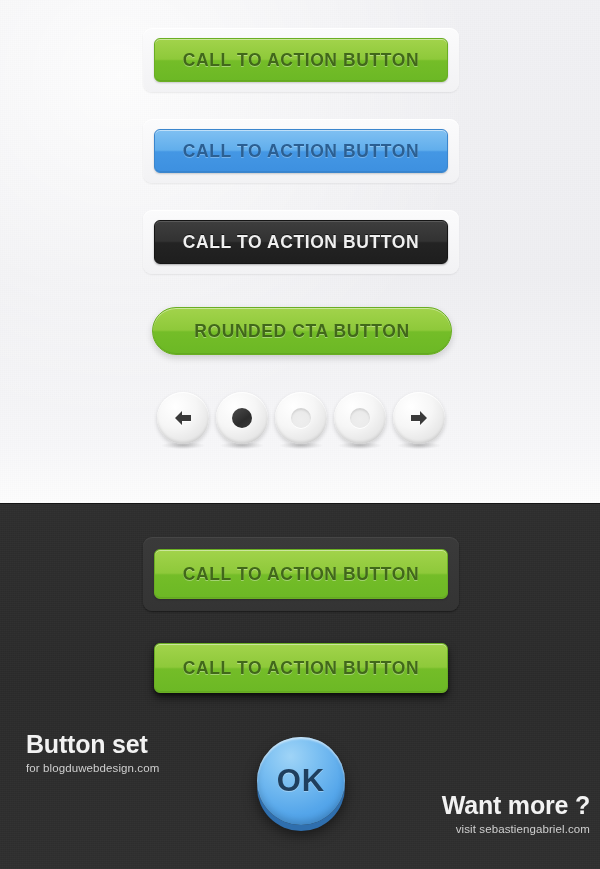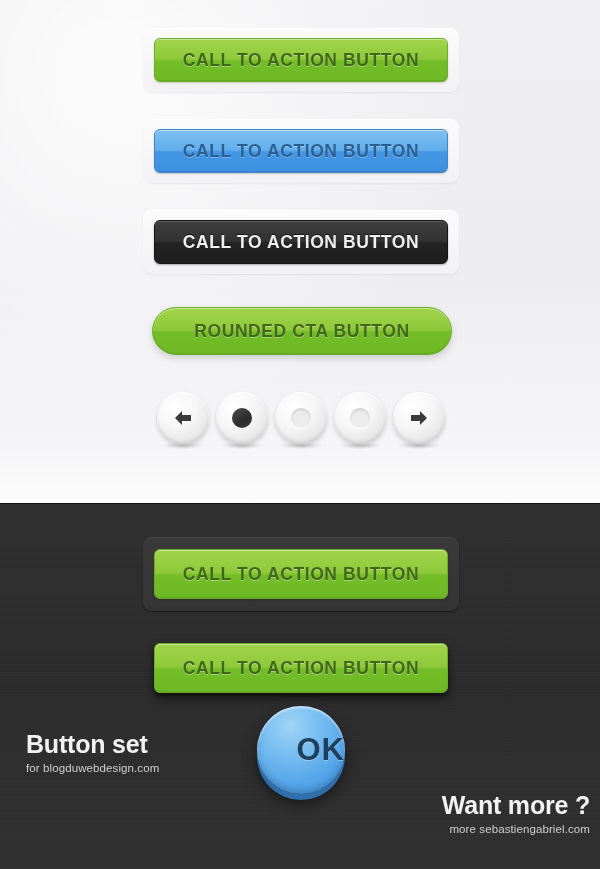--- a/index.html
+++ b/index.html
@@ -210,34 +210,34 @@
       inset 0 1px 0 rgba(255,255,255,0.45),
       inset 0 -1px 0 rgba(0,0,0,0.08),
       0 5px 9px rgba(0,0,0,0.55),
       0 2px 3px rgba(0,0,0,0.4);
   }
 
   
   .ok-btn {
     position: absolute;
     left: 257px;
-    top: 706px;
+    top: 737px;
     width: 88px;
     height: 88px;
     border-radius: 50%;
     background:
       radial-gradient(circle at 38% 22%, #9fd4f7 0%, #7cc0f2 30%, #55a6ea 66%, #3f93e0 100%);
     box-shadow:
       inset 0 2px 2px rgba(255,255,255,0.55),
       inset 0 -4px 6px rgba(0,0,0,0.16),
       0 6px 0 #2f6fae,
       0 9px 14px rgba(0,0,0,0.55);
     display: flex;
     align-items: center;
-    justify-content: flex-end;
+    justify-content: center;
     cursor: pointer;
     user-select: none;
   }
   .ok-btn span {
     font-size: 31px;
     font-weight: bold;
     color: #1f3f5e;
     letter-spacing: 1px;
     text-shadow: 0 1px 0 rgba(255,255,255,0.3);
   }
@@ -348,16 +348,16 @@
     <span>OK</span>
   </div>
 
   <div class="footer-left">
     <div class="f-big">Button set</div>
     <div class="f-small">for blogduwebdesign.com</div>
   </div>
 
   <div class="footer-right">
     <div class="f-big">Want more ?</div>
-    <div class="f-small">more sebastiengabriel.com</div>
+    <div class="f-small">visit sebastiengabriel.com</div>
   </div>
 
 </div>
 
 </body></html>

